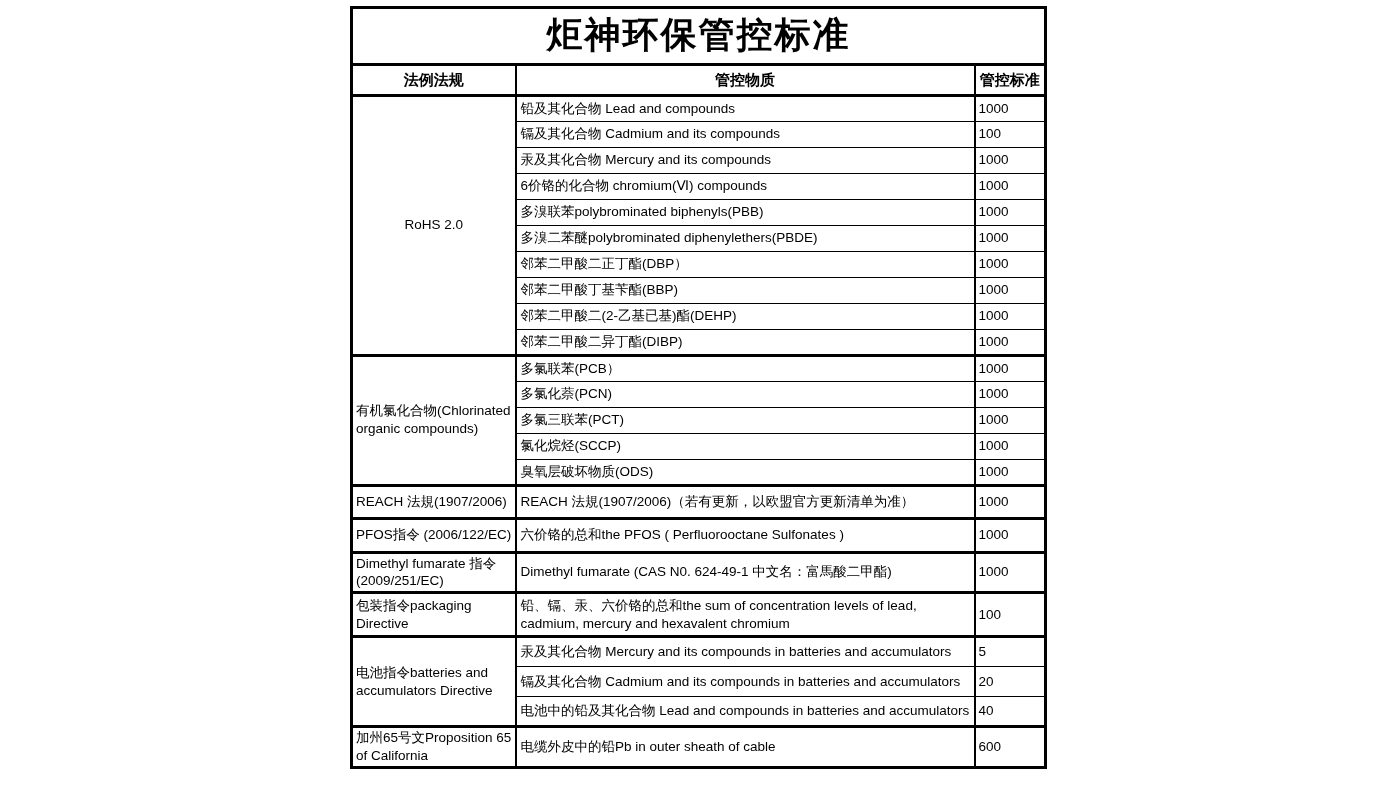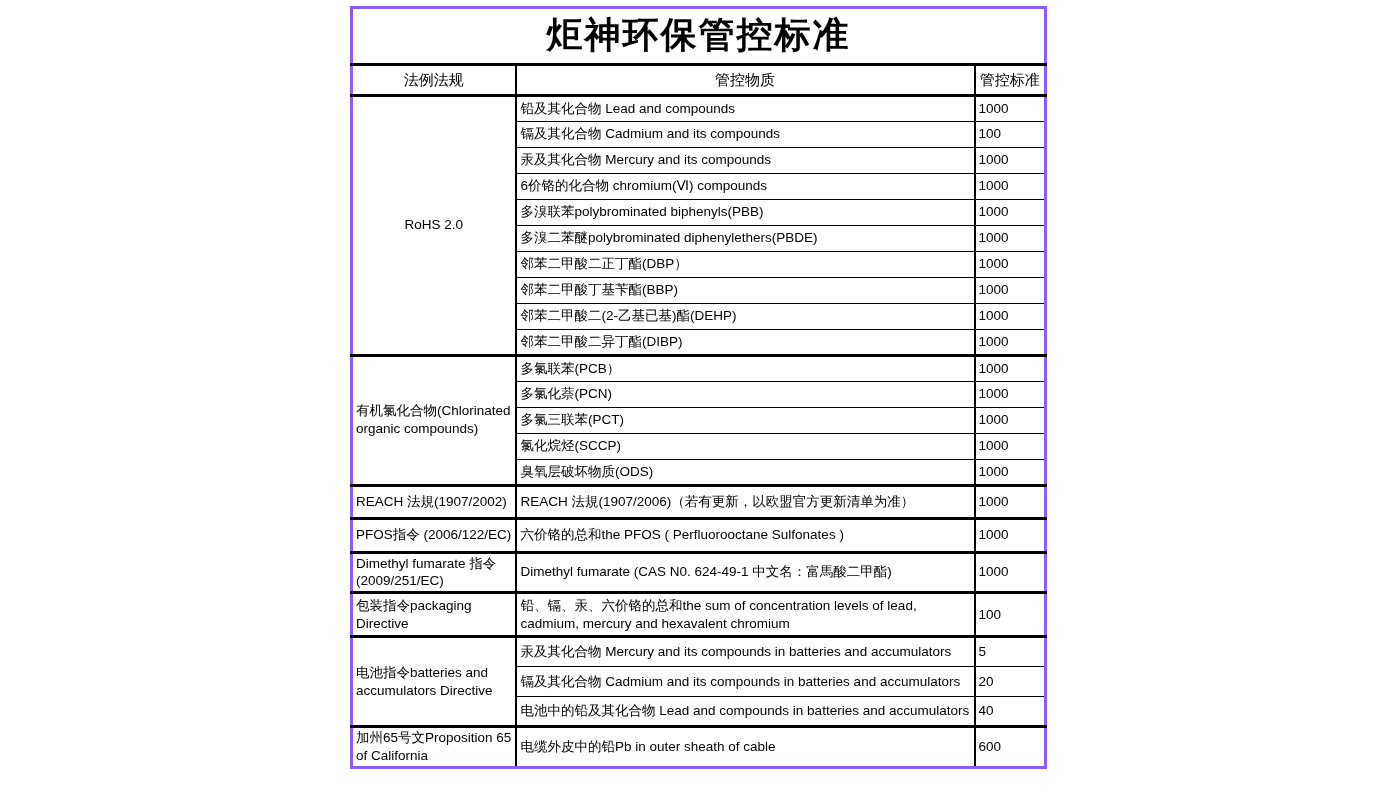--- a/index.html
+++ b/index.html
@@ -9,21 +9,21 @@
     background: #ffffff;
     font-family: "Liberation Sans", sans-serif;
     color: #000000;
     overflow: hidden;
   }
   .sheet { position: absolute; top: 6px; left: 350px; }
   table {
     border-collapse: collapse;
     table-layout: fixed;
     width: 694px;
-    border: 3px solid #8b5cf6;
+    border: 3px solid #000000;
     background: #fff;
   }
   col.c1w { width: 164px; }
   col.c2w { width: 459px; }
   col.c3w { width: 71px; }
   th, td {
     border: 2px solid #000;
     border-top-width: 1px;
     border-bottom-width: 1px;
     padding: 1px 3px;
@@ -34,21 +34,21 @@
   }
   tr.gs th, tr.gs td { border-top-width: 3px; }
   td.title {
     font-size: 36px;
     font-weight: bold;
     text-align: center;
     letter-spacing: 2px;
     border-bottom-width: 3px;
     padding: 2px 0 4px 0;
   }
-  th { font-size: 15px; font-weight: normal; }
+  th { font-size: 15px; font-weight: bold; }
   td.c1 { text-align: left; padding-left: 3px; margin-top: 22px; }
   td.c1.ctr { text-align: center; }
   td.c2 { text-align: left; padding-left: 4px; }
   td.c3 { text-align: left; }
   tr.h40 { height: 40px; }
   tr.h31 { height: 31px; }
   tr.h26 { height: 26px; }
   tr.h33 { height: 33px; }
   tr.h34 { height: 34px; }
   tr.h35 { height: 35px; }
@@ -136,21 +136,21 @@
     <tr class="h26">
       <td class="c2">氯化烷烃(SCCP)</td>
       <td class="c3">1000</td>
     </tr>
     <tr class="h26">
       <td class="c2">臭氧层破坏物质(ODS)</td>
       <td class="c3">1000</td>
     </tr>
 
     <tr class="gs h33">
-      <td class="c1">REACH 法規(1907/2002)</td>
+      <td class="c1">REACH 法規(1907/2006)</td>
       <td class="c2">REACH 法規(1907/2006)（若有更新，以欧盟官方更新清单为准）</td>
       <td class="c3">1000</td>
     </tr>
 
     <tr class="gs h34">
       <td class="c1">PFOS指令 (2006/122/EC)</td>
       <td class="c2">六价铬的总和the PFOS ( Perfluorooctane Sulfonates )</td>
       <td class="c3">1000</td>
     </tr>
 

